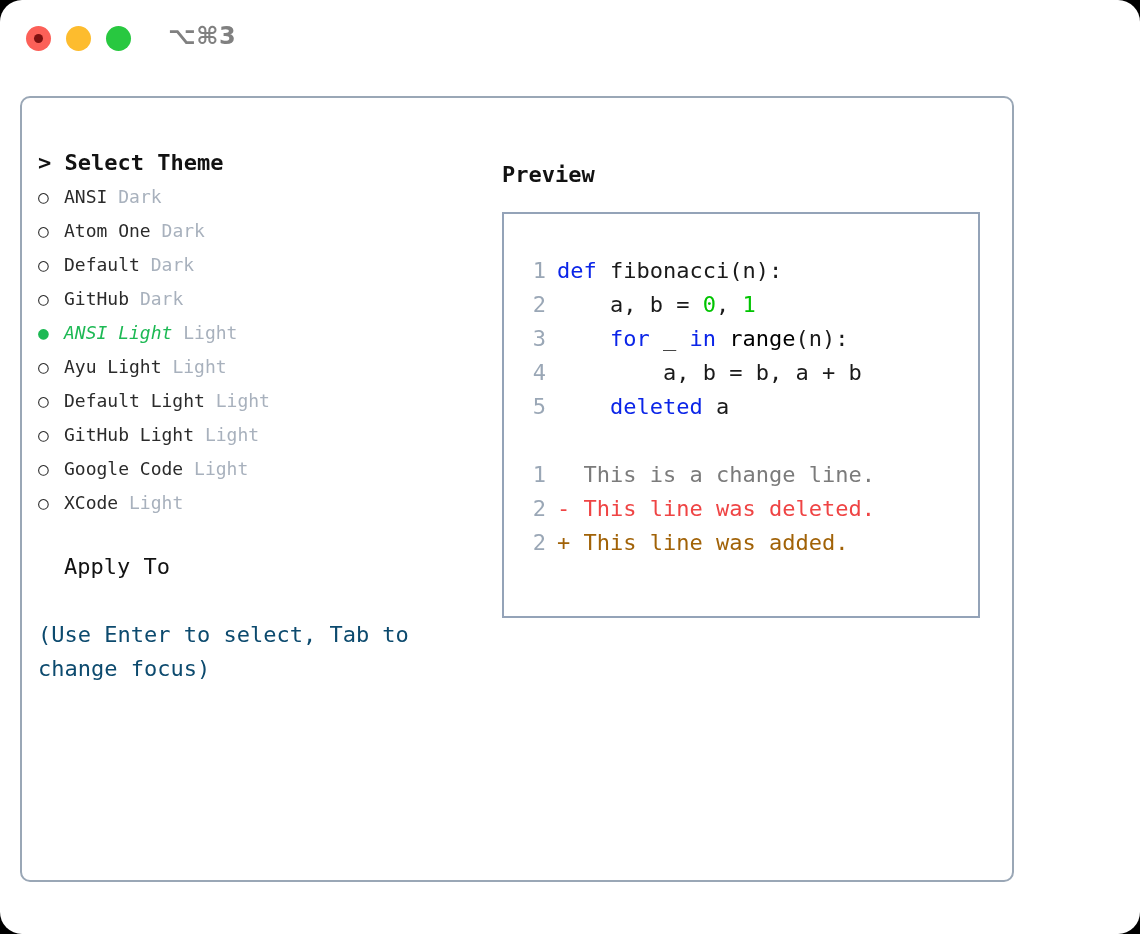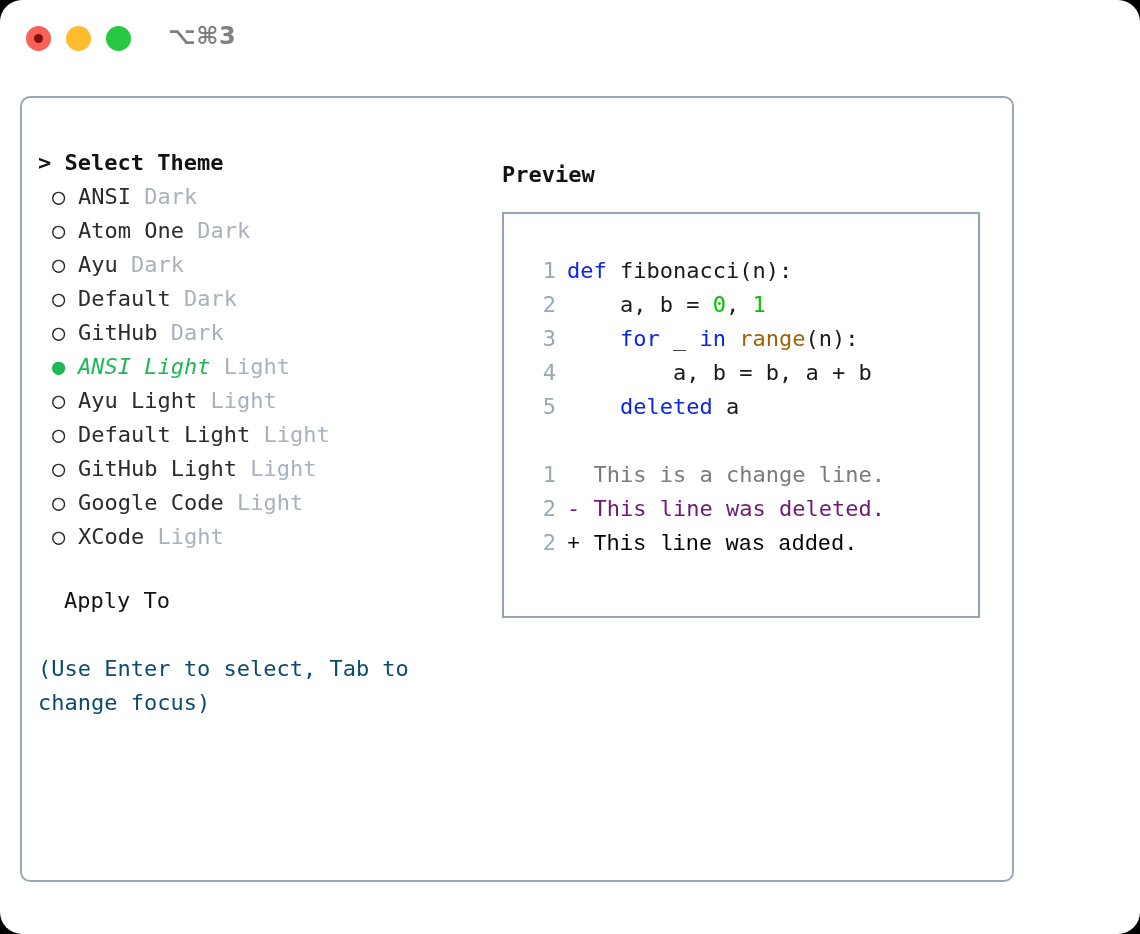--- a/index.html
+++ b/index.html
@@ -82,25 +82,24 @@
     width: 440px;
   }
   .hdr {
     font-size: 22px;
     font-weight: bold;
     color: #121212;
     line-height: 34px;
     white-space: pre;
   }
   .opt-row {
-    font-size: 22px;
+    font-size: 18px;
     line-height: 34px;
     color: #2b2b2b;
     white-space: pre;
-    margin-left: 14px;
   }
   .marker {
     display: inline-block;
     width: 26px;
     color: #2b2b2b;
   }
   .opt-row.selected .marker { color: #1db954; }
   .opt-name { color: #2b2b2b; }
   .opt-row.selected .opt-name { color: #1db954; font-style: italic; }
   .opt-variant { color: #a8b1bd; }
@@ -141,43 +140,43 @@
     margin-top: 20px;
     width: 478px;
     height: 406px;
     border: 2px solid #94a3b8;
     box-sizing: border-box;
     background: #ffffff;
     position: relative;
   }
   #code-area {
     position: absolute;
-    left: 24px;
+    left: 14px;
     top: 40px;
     right: 8px;
   }
   .code-line {
     font-size: 22px;
     line-height: 34px;
     white-space: pre;
   }
   .ln {
     display: inline-block;
     width: 28px;
     text-align: right;
     color: #9aa7b6;
   }
   .gap { display: inline-block; width: 11px; }
   .kw  { color: #0b25e8; }
   .num { color: #00c400; }
-  .fn  { color: #a16207; }
+  .fn  { color: #000000; }
   .pln { color: #1a1a1a; }
   .diff-ctx { color: #7b7b7b; }
-  .diff-del { color: #701a75; }
-  .diff-add { color: #000000; font-family: Liberation Mono, monospace; }
+  .diff-del { color: #ef4444; }
+  .diff-add { color: #a16207; }
   .blank-line { height: 34px; }
 </style>
 </head>
 <body>
 
 <div id="window">
 
   <div id="titlebar">
     <div class="dot dot-close"></div>
     <div class="dot dot-min"></div>
@@ -185,21 +184,20 @@
     <div id="shortcut">⌥⌘3</div>
   </div>
 
   <div id="card">
 
     <div id="left-col">
       <div class="hdr">&gt; Select Theme</div>
       <div id="theme-list">
           <div class="opt-row"><span class="marker">○</span><span class="opt-name">ANSI</span><span> </span><span class="opt-variant">Dark</span></div>
           <div class="opt-row"><span class="marker">○</span><span class="opt-name">Atom One</span><span> </span><span class="opt-variant">Dark</span></div>
-          <div class="opt-row"><span class="marker">○</span><span class="opt-name">Ayu</span><span> </span><span class="opt-variant">Dark</span></div>
           <div class="opt-row"><span class="marker">○</span><span class="opt-name">Default</span><span> </span><span class="opt-variant">Dark</span></div>
           <div class="opt-row"><span class="marker">○</span><span class="opt-name">GitHub</span><span> </span><span class="opt-variant">Dark</span></div>
           <div class="opt-row selected"><span class="marker">●</span><span class="opt-name">ANSI Light</span><span> </span><span class="opt-variant">Light</span></div>
           <div class="opt-row"><span class="marker">○</span><span class="opt-name">Ayu Light</span><span> </span><span class="opt-variant">Light</span></div>
           <div class="opt-row"><span class="marker">○</span><span class="opt-name">Default Light</span><span> </span><span class="opt-variant">Light</span></div>
           <div class="opt-row"><span class="marker">○</span><span class="opt-name">GitHub Light</span><span> </span><span class="opt-variant">Light</span></div>
           <div class="opt-row"><span class="marker">○</span><span class="opt-name">Google Code</span><span> </span><span class="opt-variant">Light</span></div>
           <div class="opt-row"><span class="marker">○</span><span class="opt-name">XCode</span><span> </span><span class="opt-variant">Light</span></div>
         </div>
       <div class="spacer-sm"></div>

